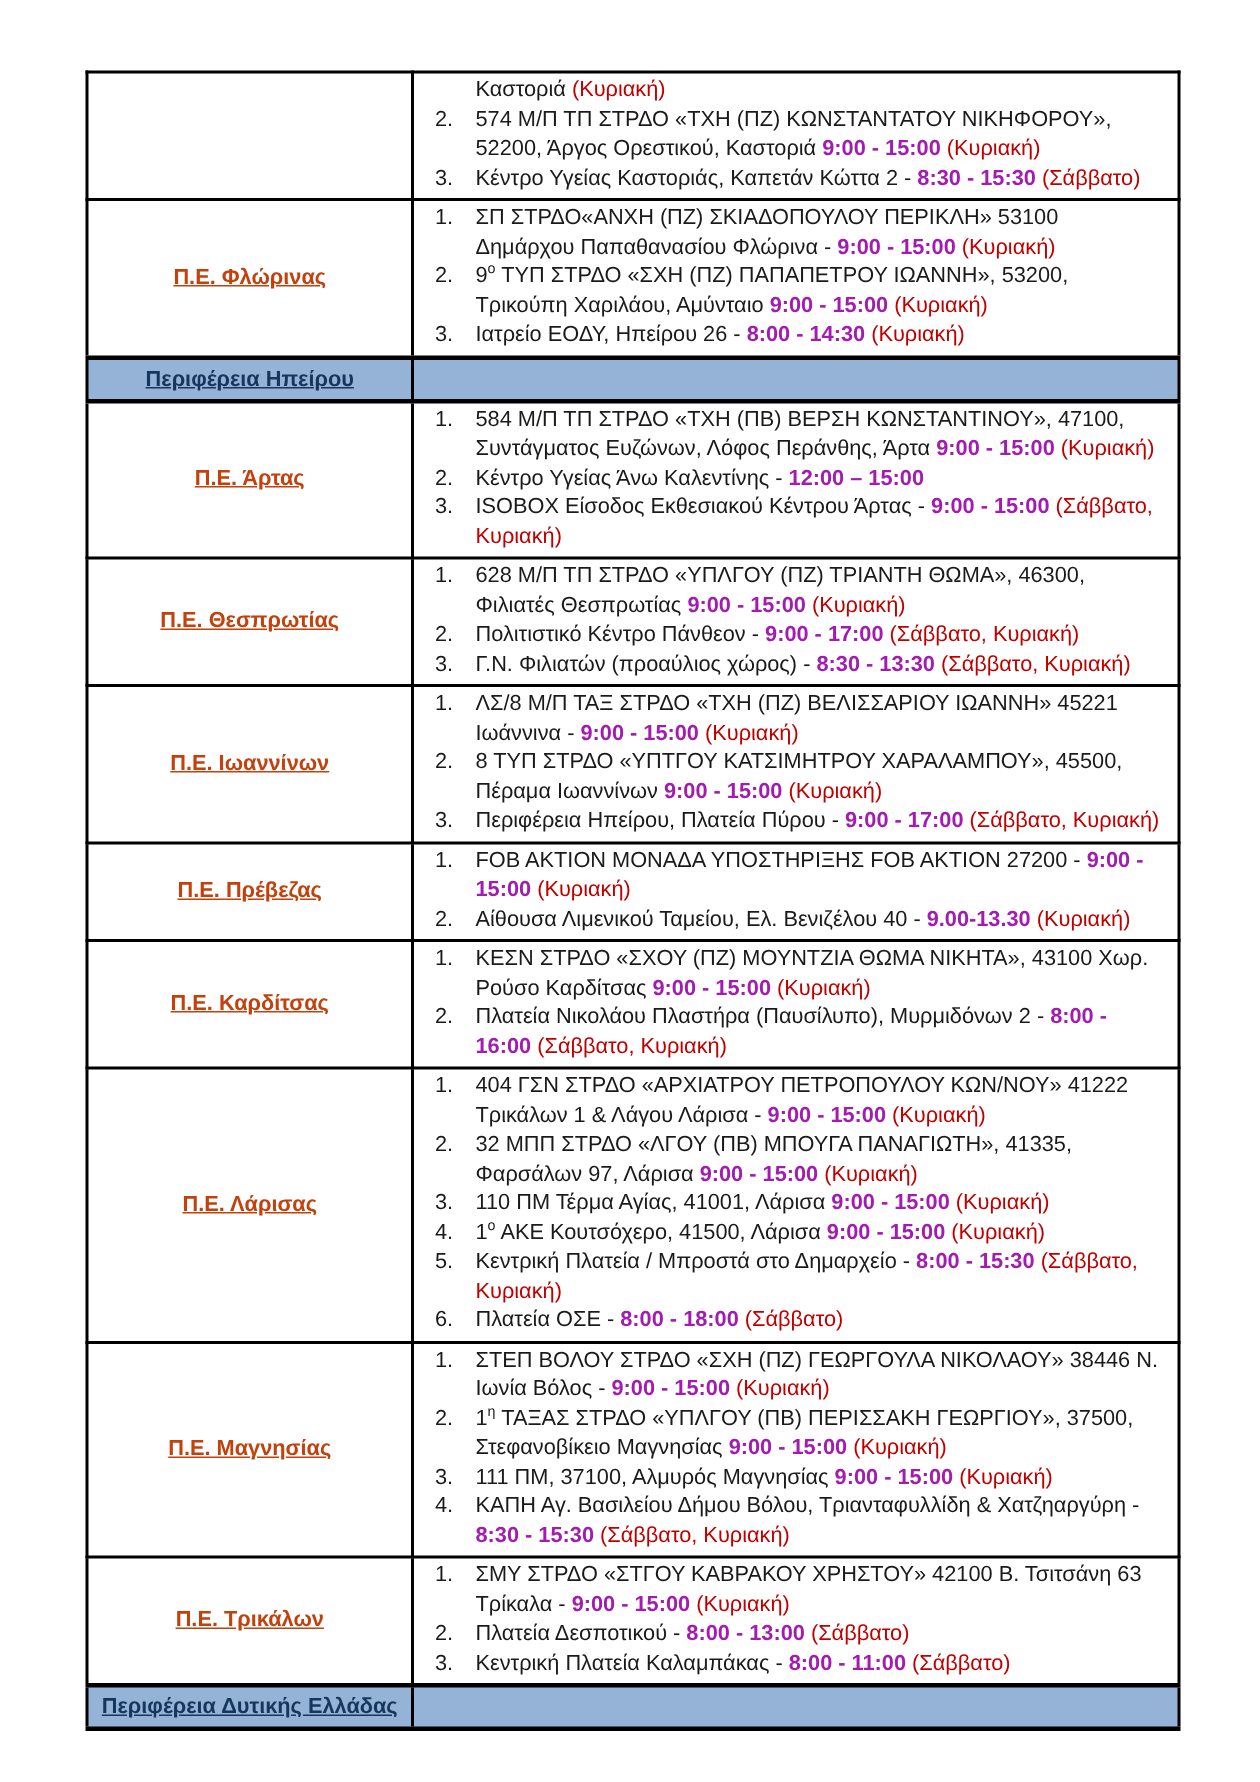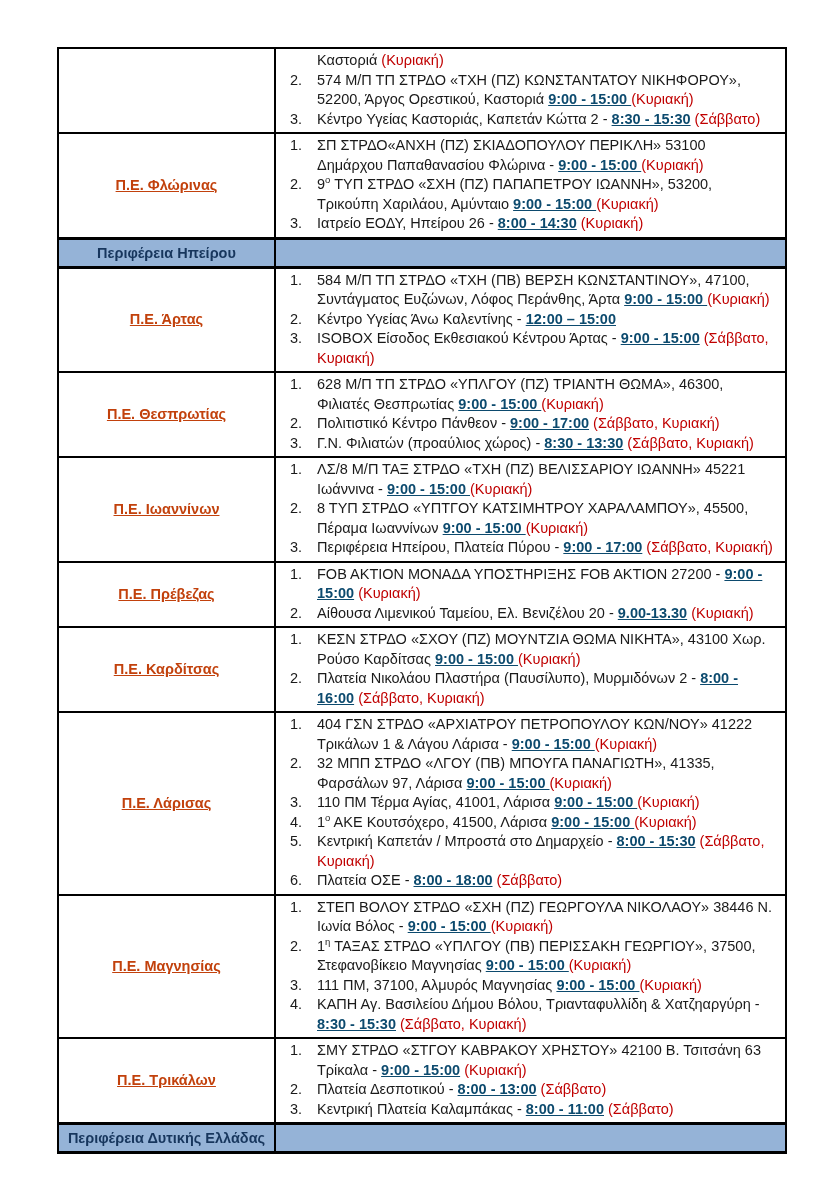--- a/index.html
+++ b/index.html
@@ -49,40 +49,40 @@
     line-height: 19px;
   }
   tr.section-row td {
     background: #95B3D7;
     border-top: 3px solid #000000;
     border-bottom: 3px solid #000000;
     height: 21px;
   }
   .section-label {
     font-weight: bold;
+    text-decoration: underline;
     color: #17365D;
     font-size: 14.5px;
     line-height: 18px;
   }
   .item {
     position: relative;
     padding-left: 31px;
     line-height: 19.5px;
     text-align: left;
   }
   .item .num {
     position: absolute;
     left: 4px;
     top: 0;
     width: 26px;
   }
   .seg-time {
     font-weight: bold;
-    text-decoration: underline;
-    color: #0c4a6e;
+    color: #a21caf;
     margin-top: 32px;
   }
   .seg-day {
     color: #C00000;
   }
   .seg-sup {
     font-size: 9.5px;
     vertical-align: super;
     line-height: 0;
   }
@@ -134,38 +134,38 @@
           <td class="right-cell">
             <div class="item"><span class="num">1.</span><span>ΛΣ/8 Μ/Π ΤΑΞ ΣΤΡΔΟ «ΤΧΗ (ΠΖ) ΒΕΛΙΣΣΑΡΙΟΥ ΙΩΑΝΝΗ» 45221 Ιωάννινα - </span><span class="seg-time">9:00 - 15:00 </span><span class="seg-day">(Κυριακή)</span></div>
             <div class="item"><span class="num">2.</span><span>8 ΤΥΠ ΣΤΡΔΟ «ΥΠΤΓΟΥ ΚΑΤΣΙΜΗΤΡΟΥ ΧΑΡΑΛΑΜΠΟΥ», 45500, Πέραμα Ιωαννίνων </span><span class="seg-time">9:00 - 15:00 </span><span class="seg-day">(Κυριακή)</span></div>
             <div class="item"><span class="num">3.</span><span>Περιφέρεια Ηπείρου, Πλατεία Πύρου - </span><span class="seg-time">9:00 - 17:00</span><span> </span><span class="seg-day">(Σάββατο, Κυριακή)</span></div>
           </td>
         </tr>
         <tr>
           <td class="left-cell"><span class="region-label">Π.Ε. Πρέβεζας</span></td>
           <td class="right-cell">
             <div class="item"><span class="num">1.</span><span>FOB AKTION ΜΟΝΑΔΑ ΥΠΟΣΤΗΡΙΞΗΣ FOB AKTION 27200 - </span><span class="seg-time">9:00 - 15:00</span><span> </span><span class="seg-day">(Κυριακή)</span></div>
-            <div class="item"><span class="num">2.</span><span>Αίθουσα Λιμενικού Ταμείου, Ελ. Βενιζέλου 20 - </span><span class="seg-time">9.00-13.30</span><span> </span><span class="seg-day">(Κυριακή)</span></div>
+            <div class="item"><span class="num">2.</span><span>Αίθουσα Λιμενικού Ταμείου, Ελ. Βενιζέλου 40 - </span><span class="seg-time">9.00-13.30</span><span> </span><span class="seg-day">(Κυριακή)</span></div>
           </td>
         </tr>
         <tr>
           <td class="left-cell"><span class="region-label">Π.Ε. Καρδίτσας</span></td>
           <td class="right-cell">
             <div class="item"><span class="num">1.</span><span>ΚΕΣΝ ΣΤΡΔΟ «ΣΧΟΥ (ΠΖ) ΜΟΥΝΤΖΙΑ ΘΩΜΑ ΝΙΚΗΤΑ», 43100 Χωρ. Ρούσο Καρδίτσας </span><span class="seg-time">9:00 - 15:00 </span><span class="seg-day">(Κυριακή)</span></div>
             <div class="item"><span class="num">2.</span><span>Πλατεία Νικολάου Πλαστήρα (Παυσίλυπο), Μυρμιδόνων 2 - </span><span class="seg-time">8:00 - 16:00</span><span> </span><span class="seg-day">(Σάββατο, Κυριακή)</span></div>
           </td>
         </tr>
         <tr>
           <td class="left-cell"><span class="region-label">Π.Ε. Λάρισας</span></td>
           <td class="right-cell">
             <div class="item"><span class="num">1.</span><span>404 ΓΣΝ ΣΤΡΔΟ «ΑΡΧΙΑΤΡΟΥ ΠΕΤΡΟΠΟΥΛΟΥ ΚΩΝ/ΝΟΥ» 41222 Τρικάλων 1 &amp; Λάγου Λάρισα - </span><span class="seg-time">9:00 - 15:00 </span><span class="seg-day">(Κυριακή)</span></div>
             <div class="item"><span class="num">2.</span><span>32 ΜΠΠ ΣΤΡΔΟ «ΛΓΟΥ (ΠΒ) ΜΠΟΥΓΑ ΠΑΝΑΓΙΩΤΗ», 41335, Φαρσάλων 97, Λάρισα </span><span class="seg-time">9:00 - 15:00 </span><span class="seg-day">(Κυριακή)</span></div>
             <div class="item"><span class="num">3.</span><span>110 ΠΜ Τέρμα Αγίας, 41001, Λάρισα </span><span class="seg-time">9:00 - 15:00 </span><span class="seg-day">(Κυριακή)</span></div>
             <div class="item"><span class="num">4.</span><span>1</span><sup class="seg-sup">ο</sup><span> ΑΚΕ Κουτσόχερο, 41500, Λάρισα </span><span class="seg-time">9:00 - 15:00 </span><span class="seg-day">(Κυριακή)</span></div>
-            <div class="item"><span class="num">5.</span><span>Κεντρική Καπετάν / Μπροστά στο Δημαρχείο - </span><span class="seg-time">8:00 - 15:30</span><span> </span><span class="seg-day">(Σάββατο, Κυριακή)</span></div>
+            <div class="item"><span class="num">5.</span><span>Κεντρική Πλατεία / Μπροστά στο Δημαρχείο - </span><span class="seg-time">8:00 - 15:30</span><span> </span><span class="seg-day">(Σάββατο, Κυριακή)</span></div>
             <div class="item"><span class="num">6.</span><span>Πλατεία ΟΣΕ - </span><span class="seg-time">8:00 - 18:00</span><span> </span><span class="seg-day">(Σάββατο)</span></div>
           </td>
         </tr>
         <tr>
           <td class="left-cell"><span class="region-label">Π.Ε. Μαγνησίας</span></td>
           <td class="right-cell">
             <div class="item"><span class="num">1.</span><span>ΣΤΕΠ ΒΟΛΟΥ ΣΤΡΔΟ «ΣΧΗ (ΠΖ) ΓΕΩΡΓΟΥΛΑ ΝΙΚΟΛΑΟΥ» 38446 Ν. Ιωνία Βόλος - </span><span class="seg-time">9:00 - 15:00 </span><span class="seg-day">(Κυριακή)</span></div>
             <div class="item"><span class="num">2.</span><span>1</span><sup class="seg-sup">η</sup><span> ΤΑΞΑΣ ΣΤΡΔΟ «ΥΠΛΓΟΥ (ΠΒ) ΠΕΡΙΣΣΑΚΗ ΓΕΩΡΓΙΟΥ», 37500, Στεφανοβίκειο Μαγνησίας </span><span class="seg-time">9:00 - 15:00 </span><span class="seg-day">(Κυριακή)</span></div>
             <div class="item"><span class="num">3.</span><span>111 ΠΜ, 37100, Αλμυρός Μαγνησίας </span><span class="seg-time">9:00 - 15:00 </span><span class="seg-day">(Κυριακή)</span></div>
             <div class="item"><span class="num">4.</span><span>ΚΑΠΗ Αγ. Βασιλείου Δήμου Βόλου, Τριανταφυλλίδη &amp; Χατζηαργύρη - </span><span class="seg-time">8:30 - 15:30</span><span> </span><span class="seg-day">(Σάββατο, Κυριακή)</span></div>

